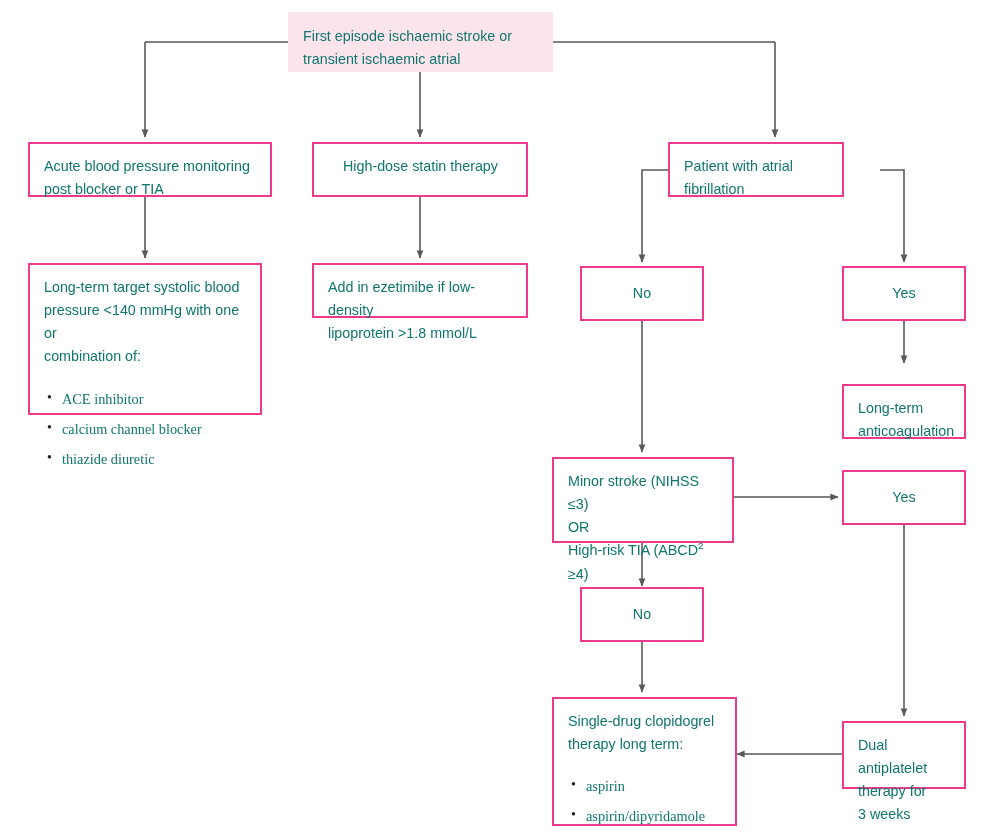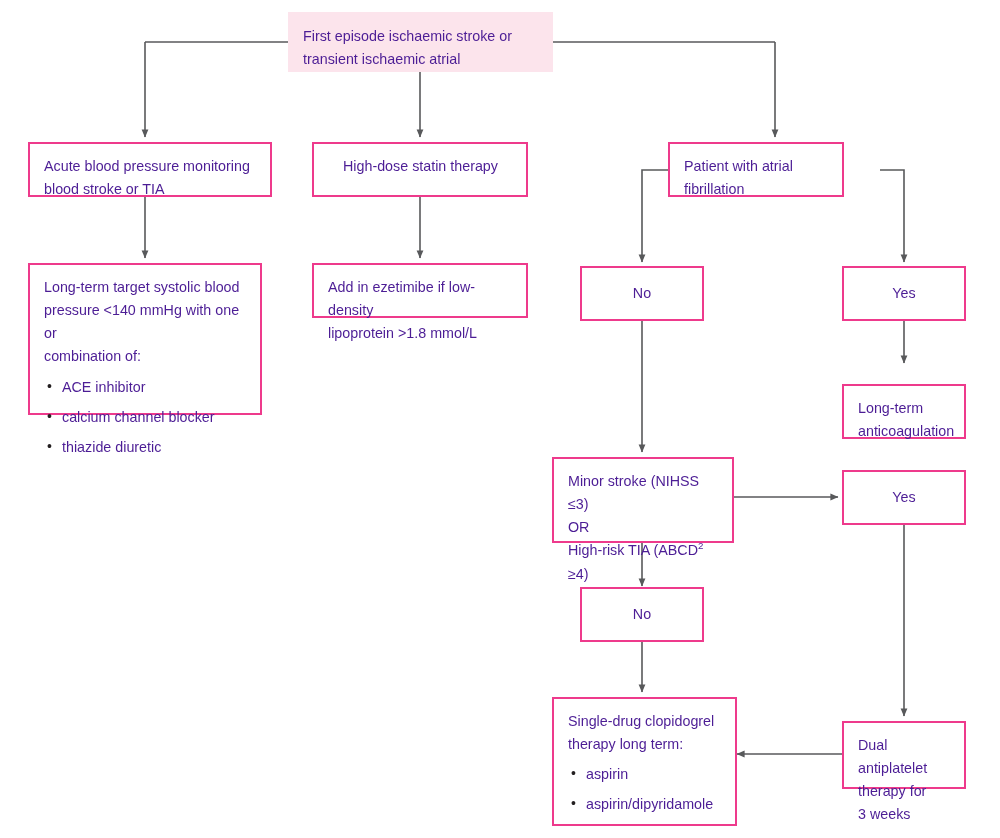--- a/index.html
+++ b/index.html
@@ -25,43 +25,44 @@
     height: 838px;
     pointer-events: none;
   }
   .node {
     position: absolute;
     box-sizing: border-box;
     background: #ffffff;
     border: 2px solid #ee3a8c;
     font-size: 14.3px;
     line-height: 1.62;
-    color: #4c1d95;
+    color: #0f766e;
     padding: 11px 13px 11px 14px;
     z-index: 2;
   }
   .node.banner {
     border: none;
     background: #fce4ec;
     padding: 13px 16px 13px 15px;
   }
   .node.center {
     display: flex;
     align-items: center;
     justify-content: center;
     padding: 0;
     text-align: center;
   }
   .node p {
     margin: 0;
   }
   .node ul {
     list-style: none;
-    margin: 7px 0 0 0;
+    margin: 19px 0 0 0;
     padding: 0;
+    font-family: Liberation Serif, serif;
   }
   .node ul li {
     position: relative;
     padding-left: 18px;
     margin-top: 7px;
   }
   .node ul li::before {
     content: "\2022";
     position: absolute;
     left: 3px;
@@ -119,21 +120,21 @@
     </g>
   </svg>
 
   <div class="node banner" style="left:288px; top:12px; width:265px; height:60px;">
     <p>First episode ischaemic stroke or</p>
     <p>transient ischaemic atrial</p>
   </div>
 
   <div class="node" style="left:28px; top:142px; width:244px; height:55px;">
     <p>Acute blood pressure monitoring</p>
-    <p>blood stroke or TIA</p>
+    <p>post blocker or TIA</p>
   </div>
 
   <div class="node" style="left:28px; top:263px; width:234px; height:152px;">
     <p>Long-term target systolic blood</p>
     <p>pressure &lt;140 mmHg with one or</p>
     <p>combination of:</p>
     <ul>
       <li>ACE inhibitor</li>
       <li>calcium channel blocker</li>
       <li>thiazide diuretic</li>

